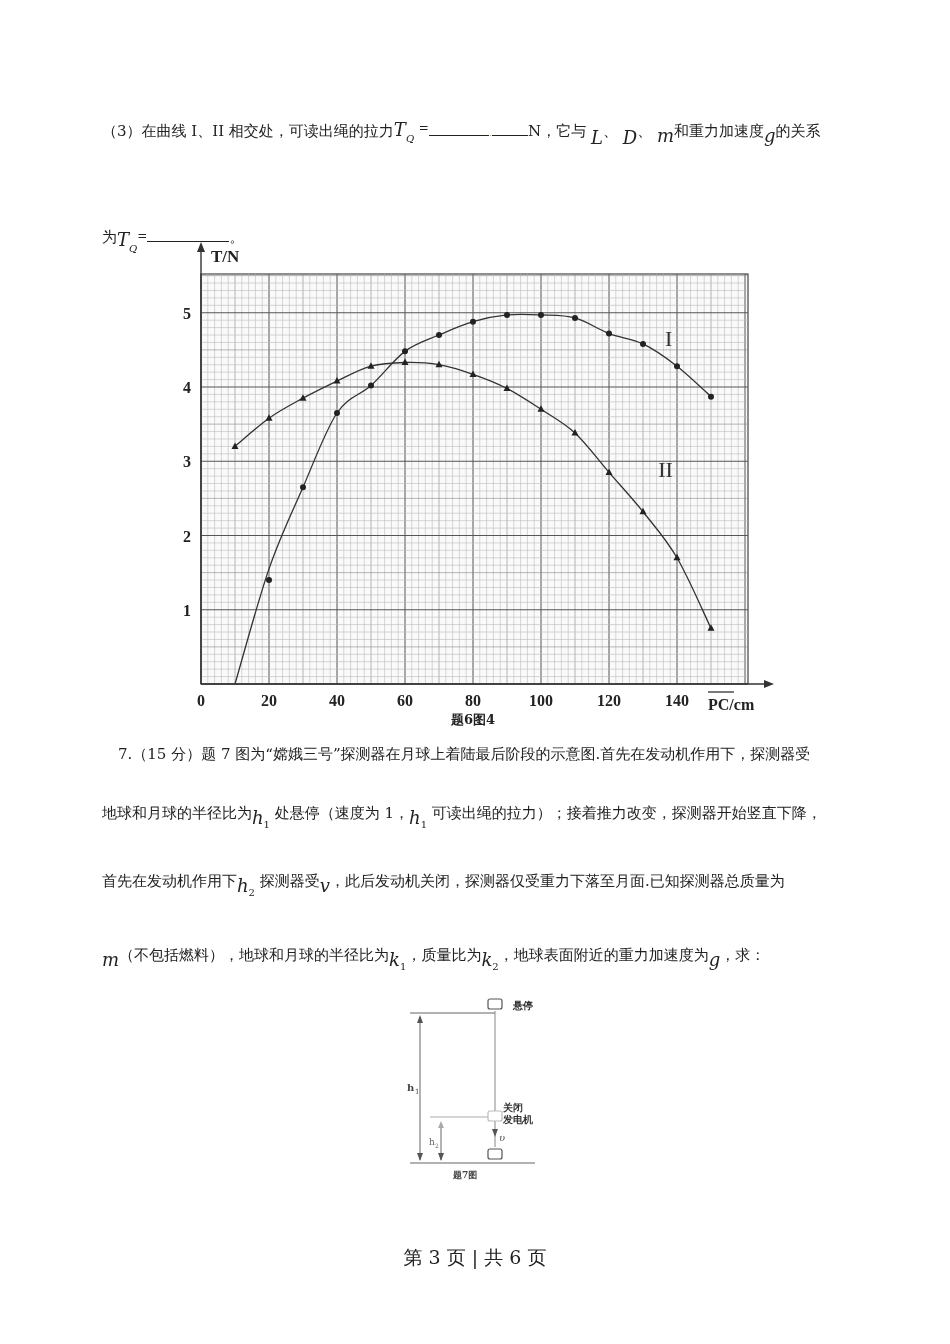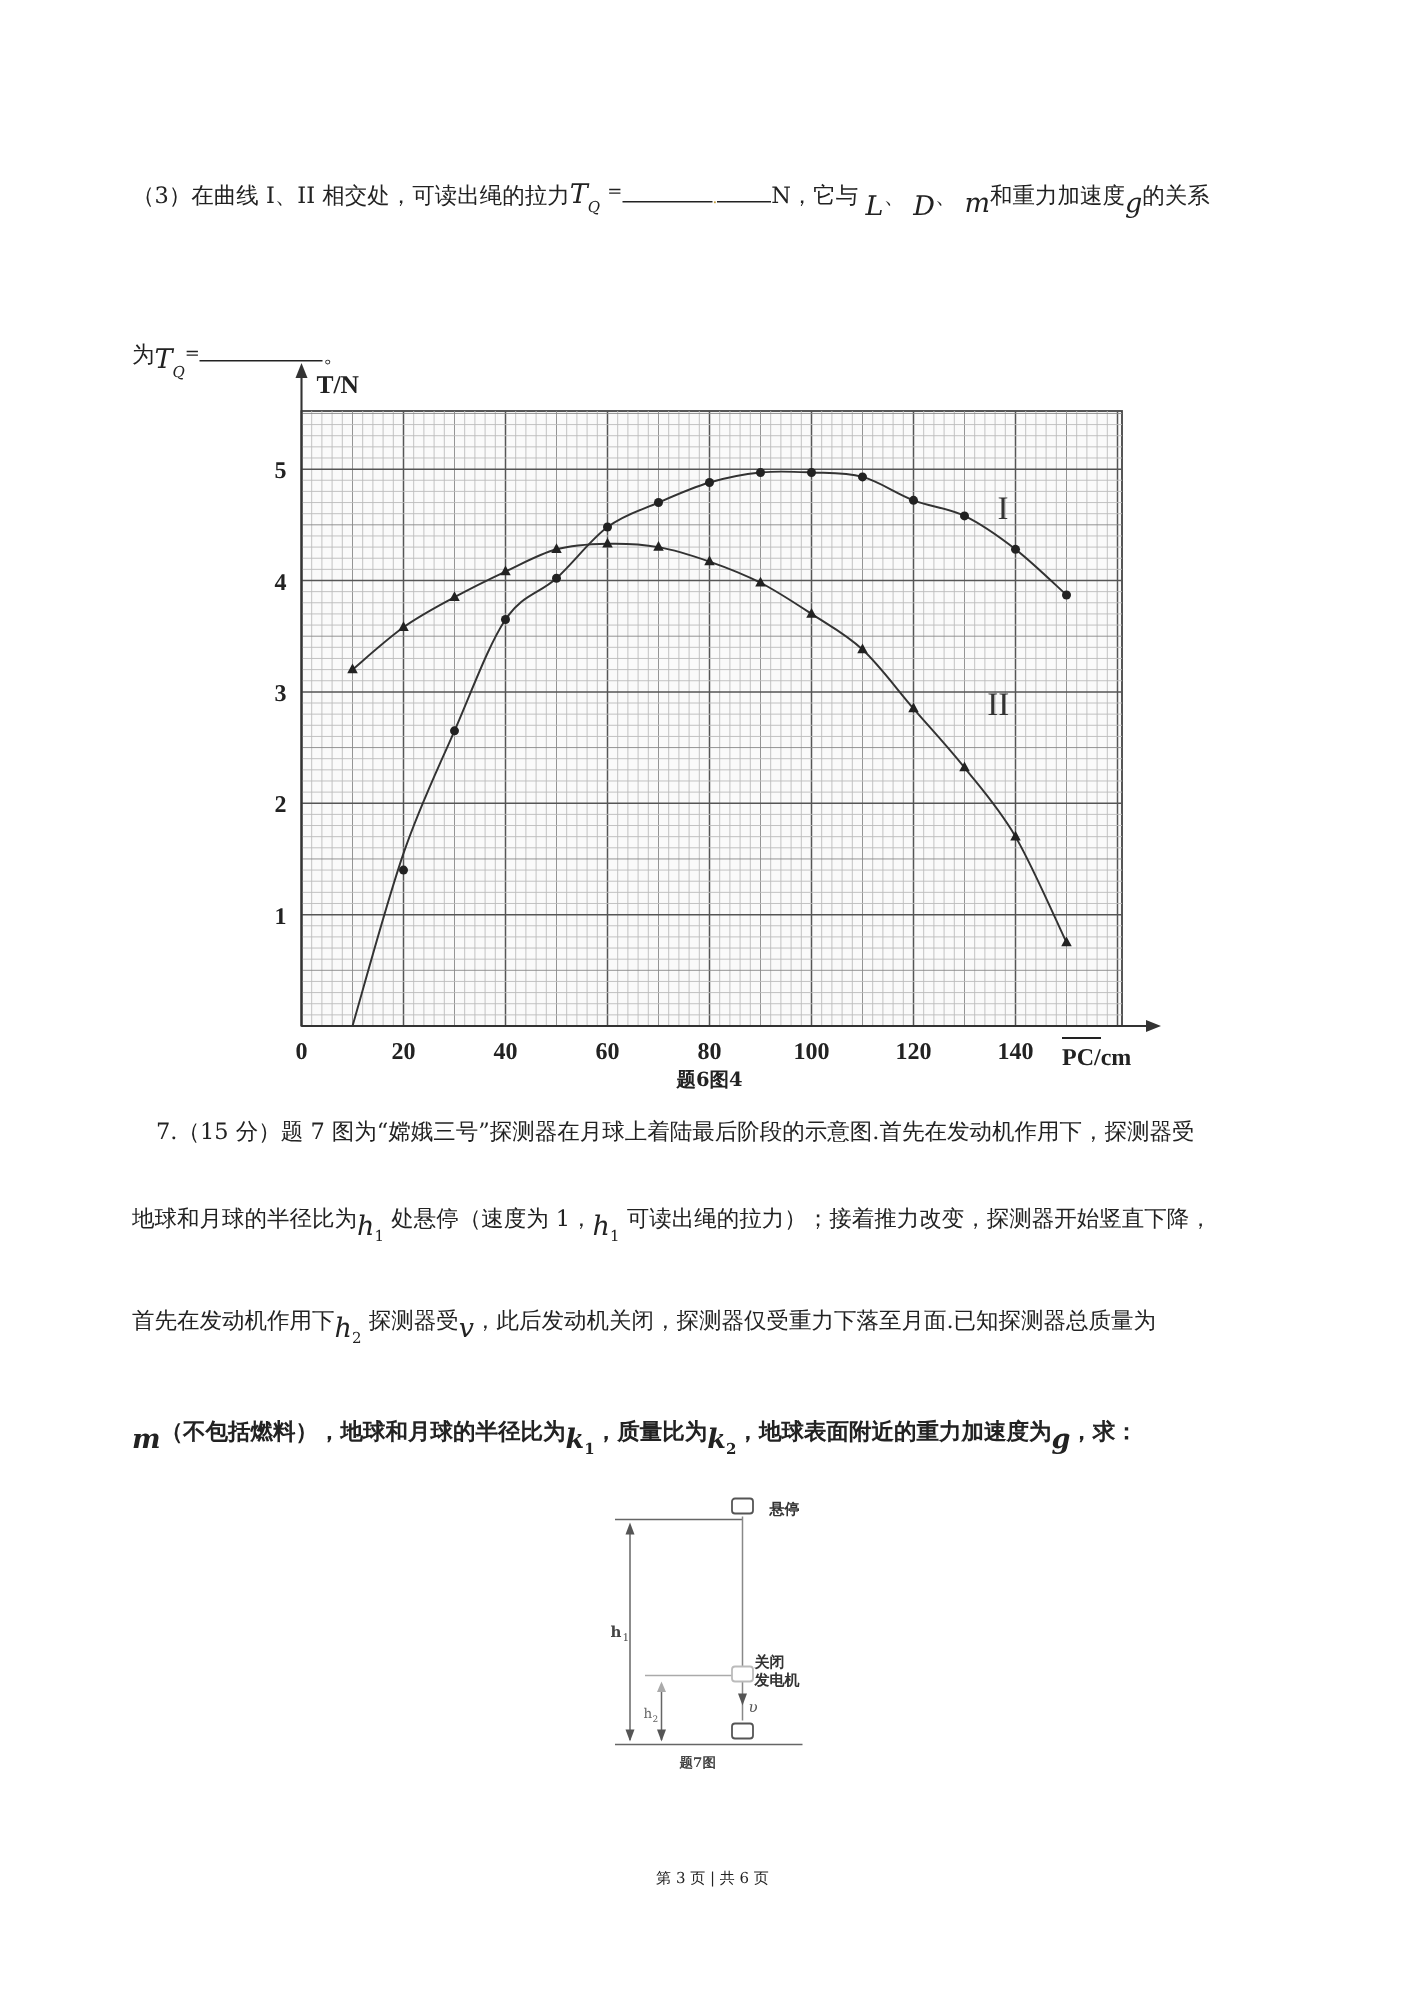--- a/index.html
+++ b/index.html
@@ -1,25 +1,25 @@
 <!DOCTYPE html>
 <html><head>
 <meta charset="utf-8">
 <style>
   html, body { margin: 0; padding: 0; background: #ffffff; }
   body { width: 950px; height: 1344px; position: relative; overflow: hidden;
          font-family: "DejaVu Serif", "Liberation Serif", serif; color: #222; }
-  .line { position: absolute; left: 88px; font-size: 15px; white-space: nowrap; line-height: 20px; }
+  .line { position: absolute; left: 102px; font-size: 15px; white-space: nowrap; line-height: 20px; }
   .mi { font-family: "DejaVu Serif", "Liberation Serif", serif; font-style: italic; font-size: 18px; }
   .sub { font-size: 10px; font-style: italic; position: relative; top: 6px; }
   .blank { display: inline-block; border-bottom: 1px solid #222; height: 14px; vertical-align: baseline; }
   .dot { color: #c8a040; font-size: 10px; }
   #chart { position: absolute; left: 175px; top: 240px; width: 600px; height: 490px; }
   #fig7 { position: absolute; left: 395px; top: 995px; width: 170px; height: 190px; }
-  .footer { position: absolute; top: 1245px; left: 0; width: 950px; text-align: center; font-size: 10px; }
+  .footer { position: absolute; top: 1245px; left: 0; width: 950px; text-align: center; font-size: 19px; }
 </style>
 </head>
 <body>
 
 <div class="line" style="top:120px;">
   <span>（3）在曲线 I、II 相交处，可读出绳的拉力</span><span class="mi">T</span><span class="sub">Q</span>
   <span style="font-size:12px;position:relative;top:-4px;">=</span><span class="blank" style="width:60px;"></span><span class="dot">.</span><span class="blank" style="width:36px;"></span><span>N，它与</span>
   <span class="mi" style="position:relative;top:8px;">L</span><span>、</span>
   <span class="mi" style="position:relative;top:8px;">D</span><span>、</span>
   <span class="mi" style="position:relative;top:6px;">m</span><span>和重力加速度</span><span class="mi" style="position:relative;top:6px;">g</span><span>的关系</span>
@@ -231,21 +231,21 @@
 </div>
 <div class="line" style="top:802px;">
   <span>地球和月球的半径比为</span><span class="mi" style="position:relative;top:6px;">h</span><span class="sub" style="font-style:normal;top:10px;">1</span>
   <span>处悬停（速度为 1，</span><span class="mi" style="position:relative;top:6px;">h</span><span class="sub" style="font-style:normal;top:10px;">1</span>
   <span>可读出绳的拉力）；接着推力改变，探测器开始竖直下降，</span>
 </div>
 <div class="line" style="top:870px;">
   <span>首先在发动机作用下</span><span class="mi" style="position:relative;top:6px;">h</span><span class="sub" style="font-style:normal;top:10px;">2</span>
   <span>探测器受</span><span class="mi" style="position:relative;top:6px;">v</span><span>，此后发动机关闭，探测器仅受重力下落至月面.已知探测器总质量为</span>
 </div>
-<div class="line" style="top:944px;font-weight:bold;">
+<div class="line" style="top:944px;">
   <span class="mi" style="position:relative;top:6px;">m</span><span>（不包括燃料），地球和月球的半径比为</span><span class="mi" style="position:relative;top:6px;">k</span><span class="sub" style="font-style:normal;top:10px;">1</span><span>，质量比为</span><span class="mi" style="position:relative;top:6px;">k</span><span class="sub" style="font-style:normal;top:10px;">2</span><span>，地球表面附近的重力加速度为</span><span class="mi" style="position:relative;top:6px;">g</span><span>，求：</span>
 </div>
 
 <svg id="fig7" viewBox="0 0 170 190" xmlns="http://www.w3.org/2000/svg">
   <g stroke="#666" fill="none" stroke-width="1">
     <line x1="15" y1="18" x2="100" y2="18"></line>
     <line x1="15" y1="168" x2="140" y2="168"></line>
     <line x1="35" y1="122" x2="100" y2="122" stroke="#aaa"></line>
     <line x1="100" y1="16" x2="100" y2="152" stroke="#888"></line>
     <line x1="25" y1="22" x2="25" y2="165"></line>

